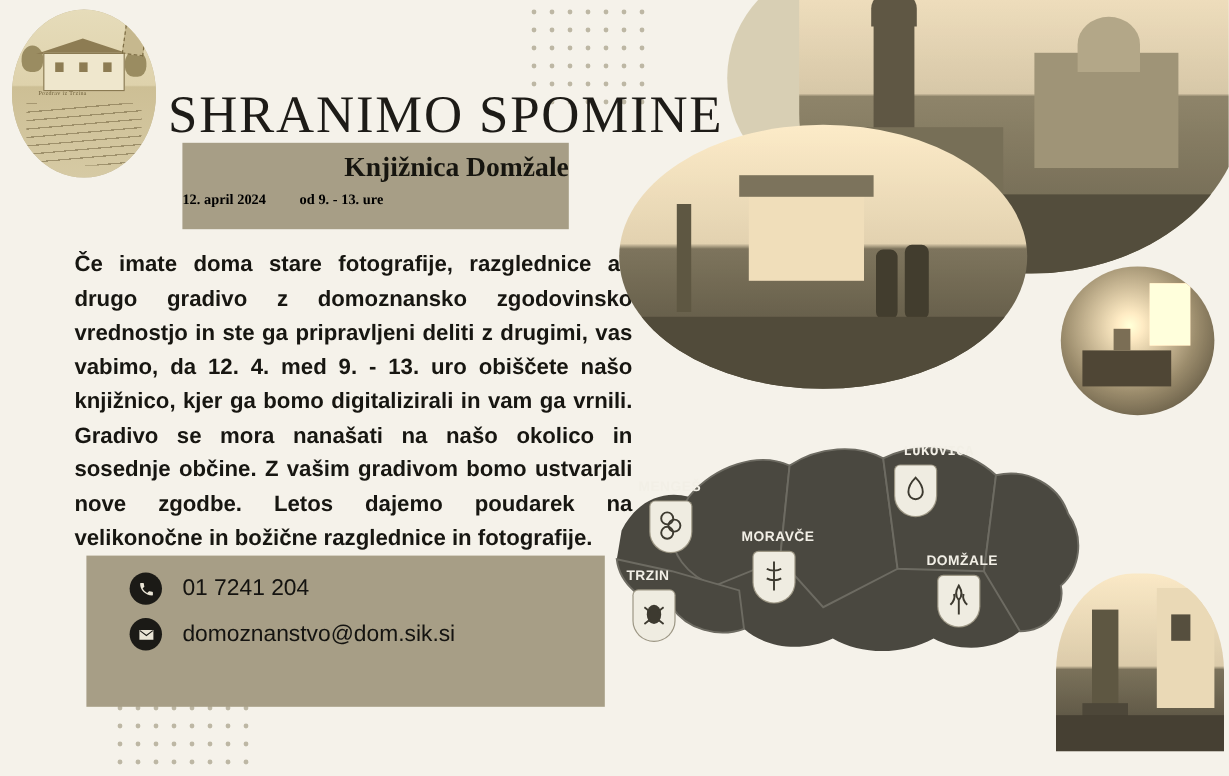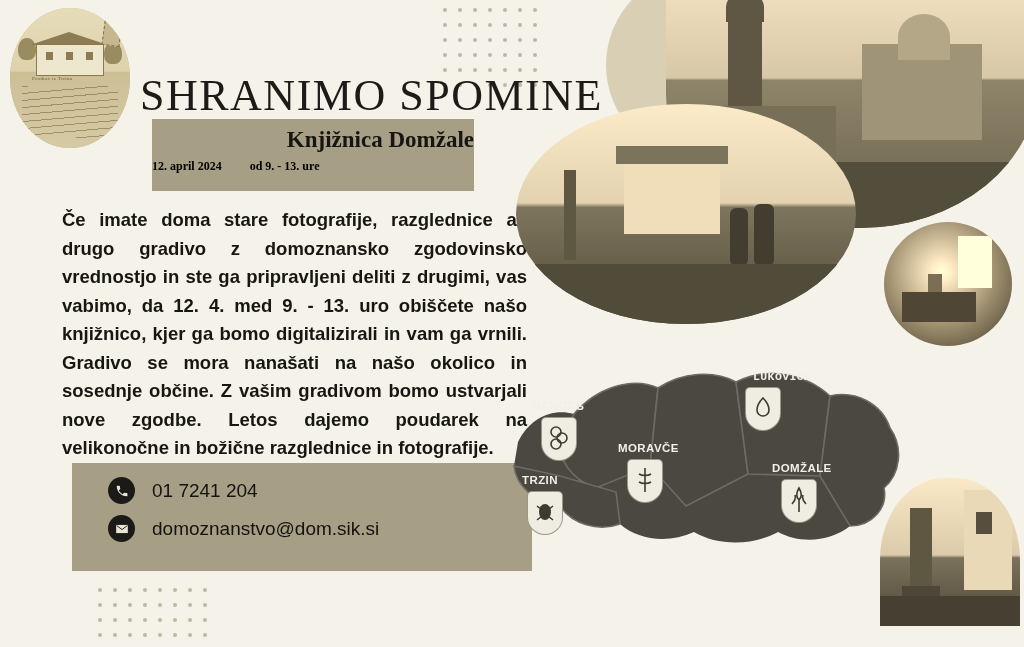--- a/index.html
+++ b/index.html
@@ -189,23 +189,22 @@
     text-align: justify;
     text-justify: inter-word;
   }
 
   
   #contact-band {
     position: absolute;
     left: 72px;
     top: 463px;
     width: 432px;
-    height: 108px;
+    height: 126px;
     background: #a79e86;
-    padding-left: 28px;
   }
   .contact-row {
     position: absolute;
     left: 36px;
     display: flex;
     align-items: center;
     gap: 17px;
   }
   .contact-row:nth-of-type(1) { top: 14px; }
   .contact-row:nth-of-type(2) { top: 52px; }

